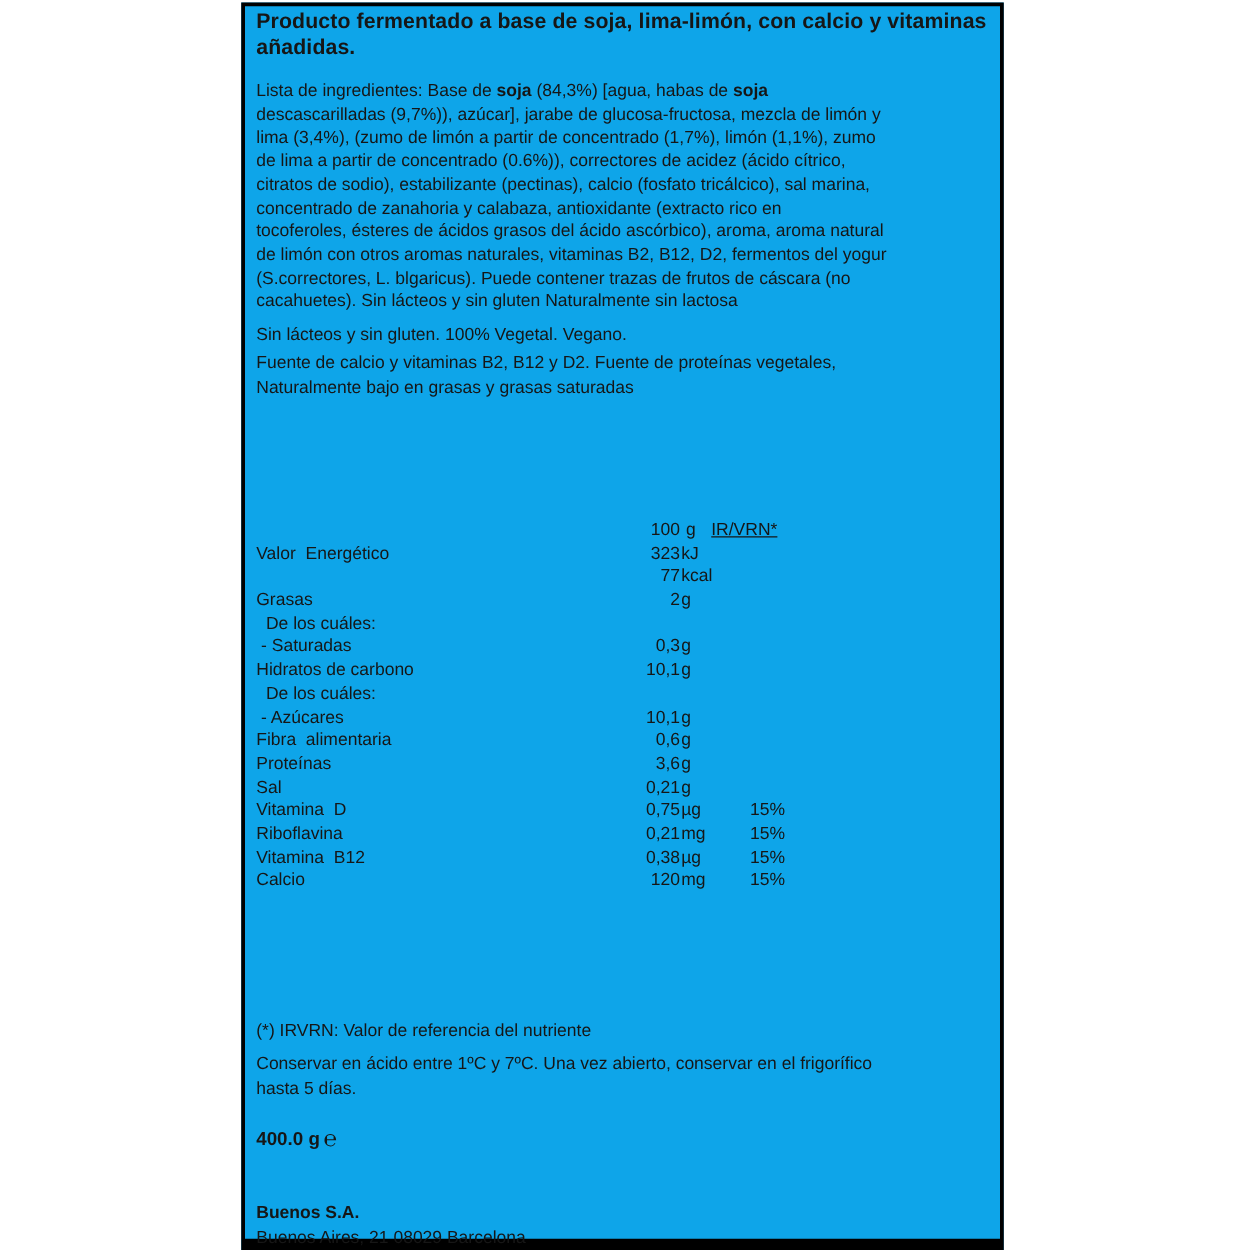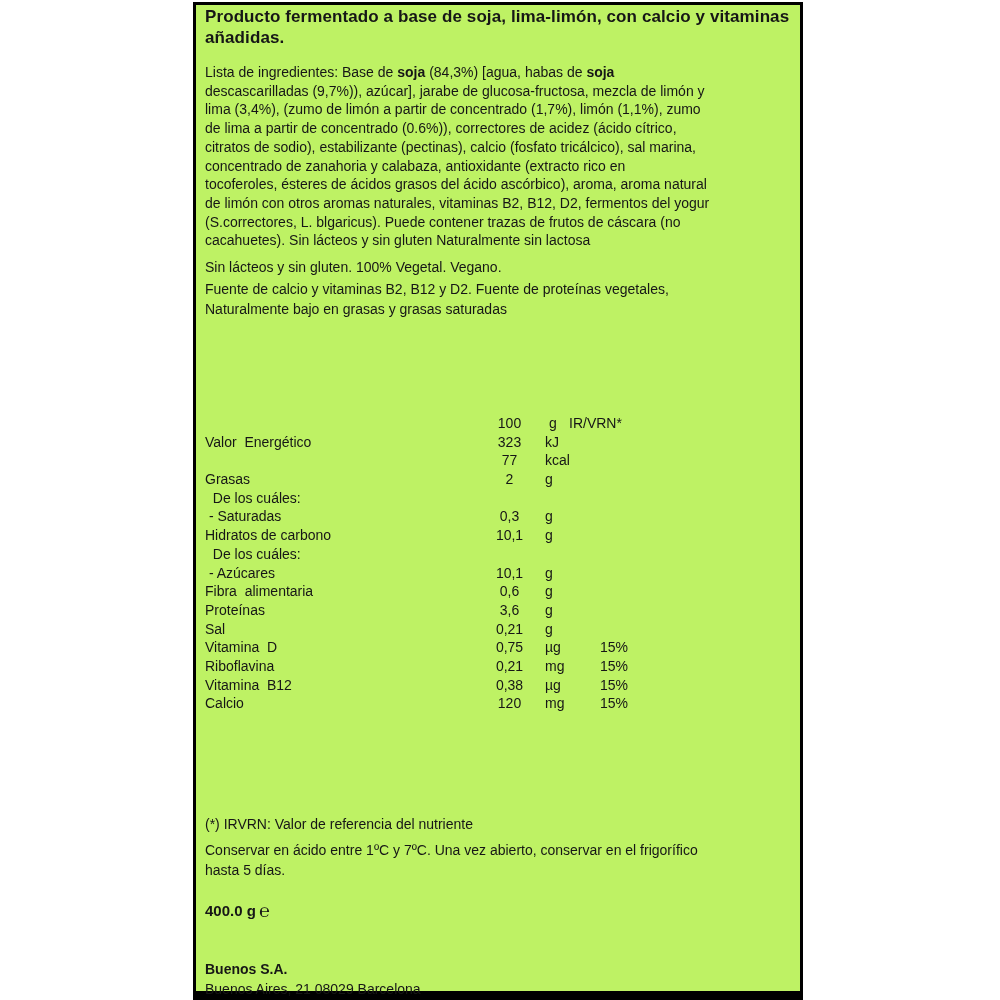--- a/index.html
+++ b/index.html
@@ -16,21 +16,21 @@
     overflow: hidden;
   }
   .frame {
     position: absolute;
     left: 193px;
     top: 2px;
     width: 604px;
     height: 986px;
     border: 3px solid #000;
     border-bottom-width: 9px;
-    background: #bef264;
+    background: #0ea5e9;
   }
   .blk { position: absolute; left: 9px; }
   .title {
     top: 1px;
     width: 594px;
     font-size: 17px;
     line-height: 21px;
     font-weight: bold;
     letter-spacing: 0.1px;
   }
@@ -45,24 +45,24 @@
   .claim2 { top: 275px; font-size: 14px; line-height: 19.5px; }
   .claim2 div { white-space: nowrap; }
   .ntable { top: 409px; width: 594px; font-size: 14px; }
   .nt-row {
     display: grid;
     grid-template-columns: 270px 69px 56px 1fr;
     height: 18.7px;
     line-height: 18.7px;
   }
   .nt-label { white-space: pre; }
-  .nt-num { text-align: center; white-space: pre; }
+  .nt-num { text-align: right; white-space: pre; }
   .nt-unit { white-space: pre; padding-left: 1px; }
   .nt-pct { white-space: pre; }
-  .ir-label { position: relative; left: -31px; }
+  .ir-label { position: relative; left: -31px; text-decoration: underline; }
   .footnote { top: 810px; font-size: 14px; line-height: 19px; white-space: nowrap; }
   .storage { top: 836px; font-size: 14px; line-height: 19.5px; }
   .storage div { white-space: nowrap; }
   .weight { top: 896px; font-size: 15px; font-weight: bold; line-height: 20px; }
   .esign { font-weight: normal; font-size: 18px; margin-left: 3px; vertical-align: -1px; }
   .mfr { top: 955px; font-size: 14px; line-height: 19.5px; }
   .mfr-name { font-weight: bold; white-space: nowrap; }
   .mfr-addr { white-space: nowrap; }
 </style>
 </head>

